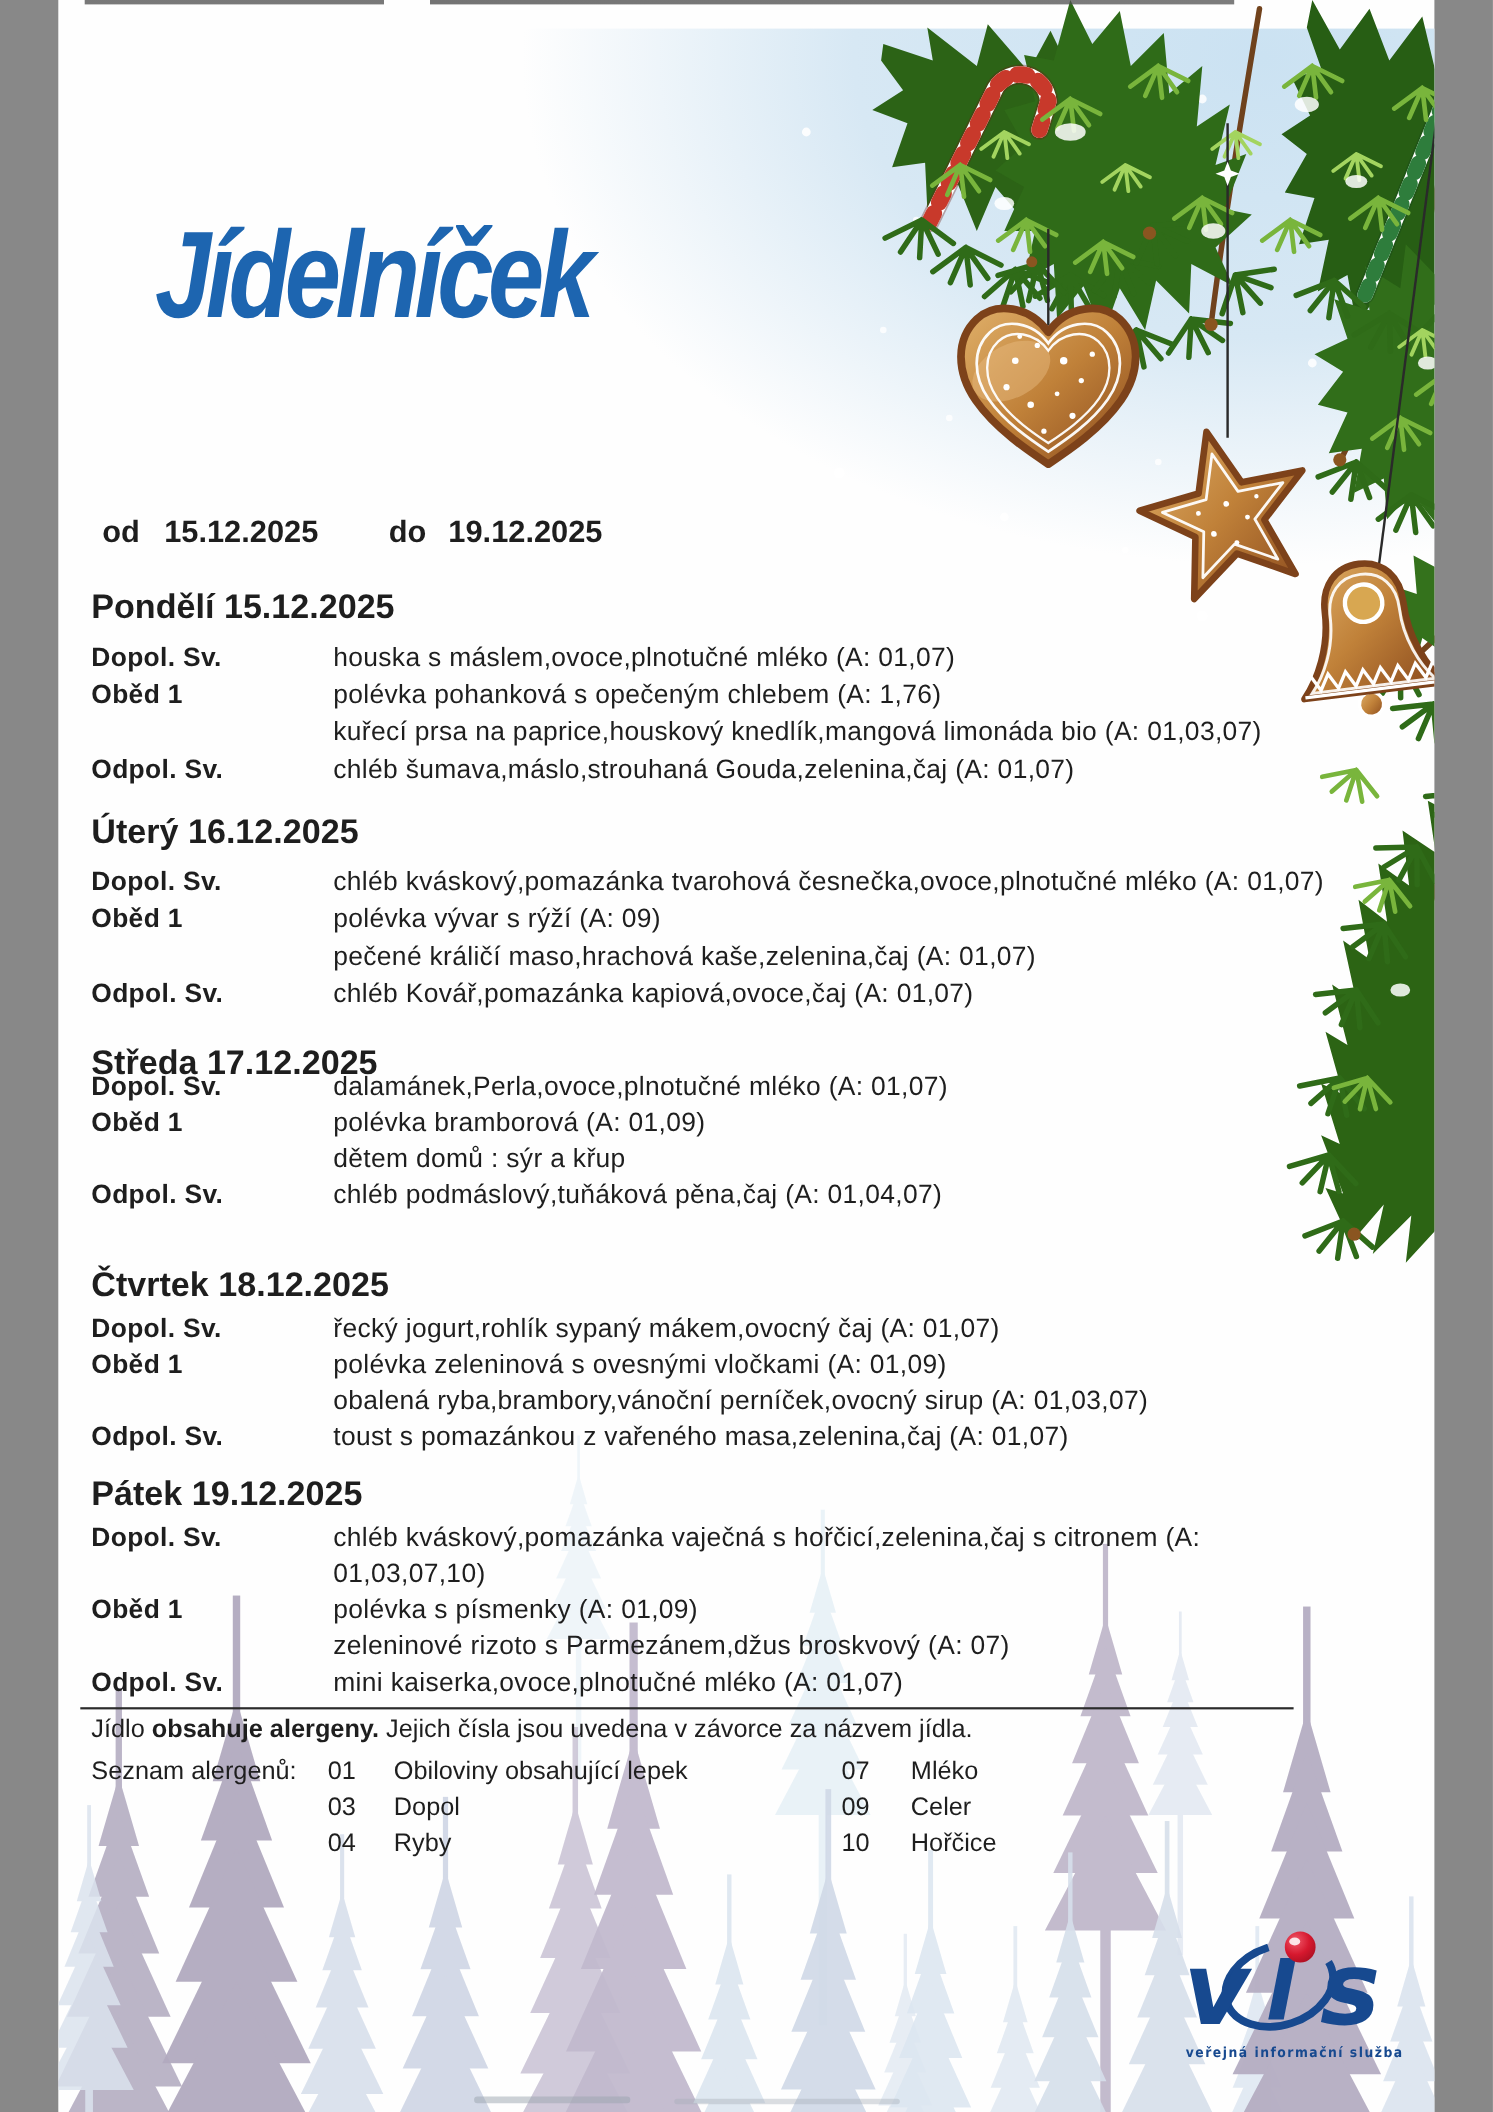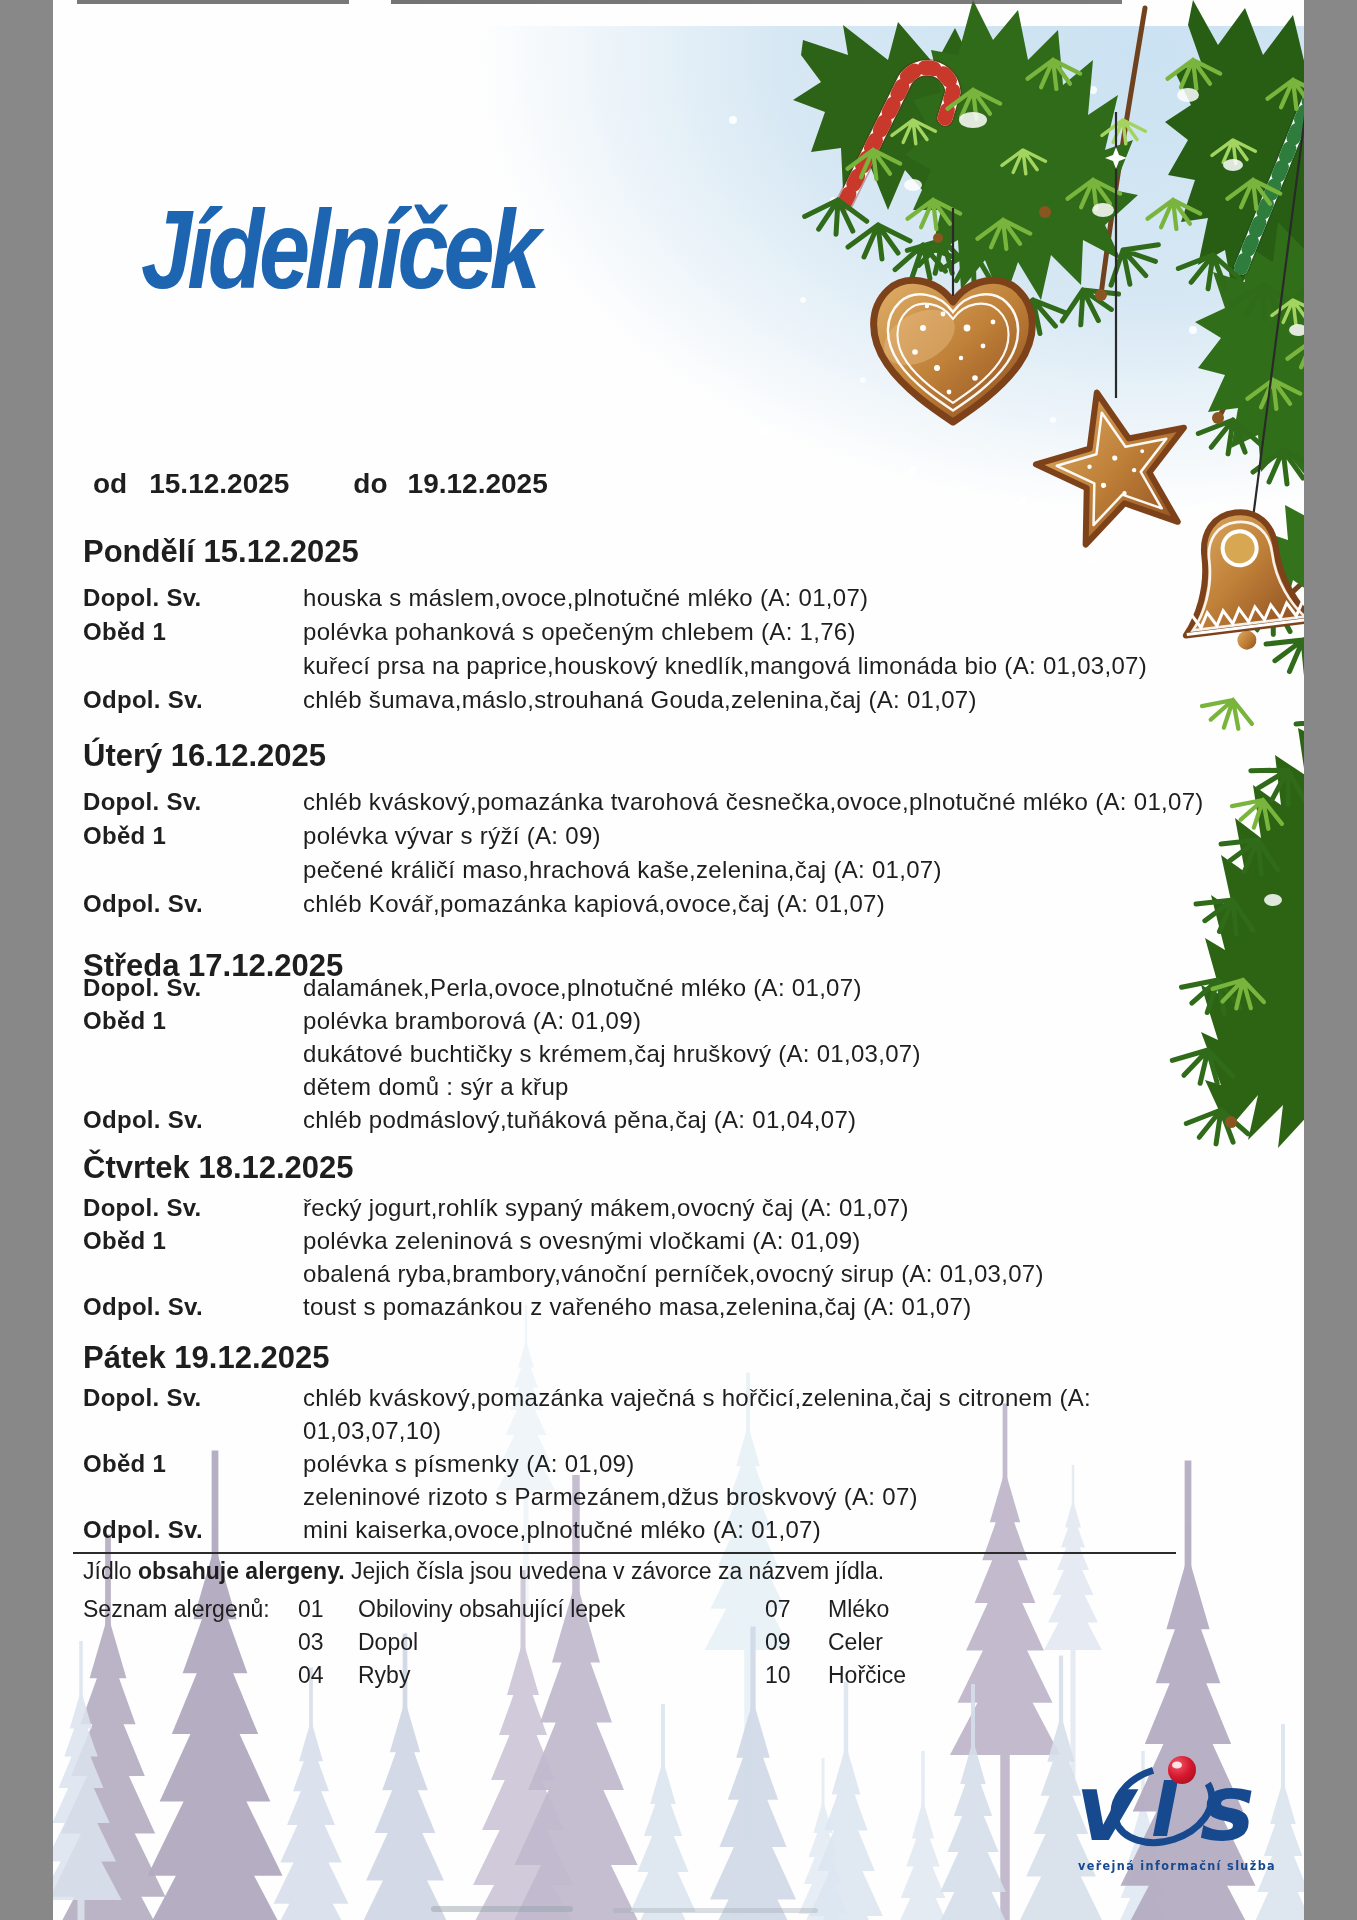--- a/index.html
+++ b/index.html
@@ -150,24 +150,20 @@
     <div class="row">
         <span class="rlabel">Dopol. Sv.</span>
         <span class="rtext">dalamánek,Perla,ovoce,plnotučné mléko  (A: 01,07)</span>
       </div>
     <div class="row">
         <span class="rlabel">Oběd 1</span>
         <span class="rtext">polévka bramborová  (A: 01,09)</span>
       </div>
     <div class="row">
         <span class="rlabel"></span>
-        <span class="rtext">dukátové buchtičky s krémem,čaj hruškový  (A: 01,03,07)</span>
-      </div>
-    <div class="row">
-        <span class="rlabel"></span>
         <span class="rtext">dětem domů : sýr a křup</span>
       </div>
     <div class="row">
         <span class="rlabel">Odpol. Sv.</span>
         <span class="rtext">chléb podmáslový,tuňáková pěna,čaj  (A: 01,04,07)</span>
       </div>
   </div>
 
   <h2 class="dayhead" style="top:1150px">Čtvrtek 18.12.2025</h2>
   <div class="rows" style="top:1194px; --lh:33px">

